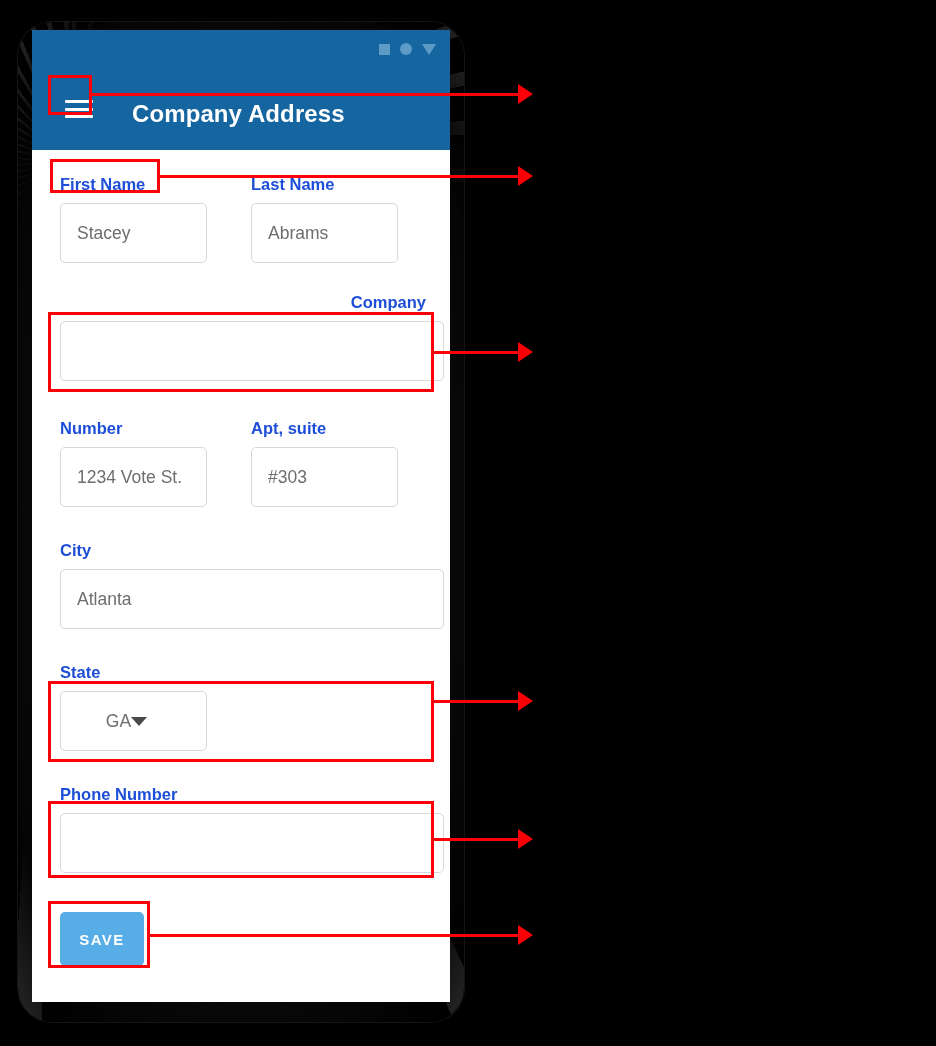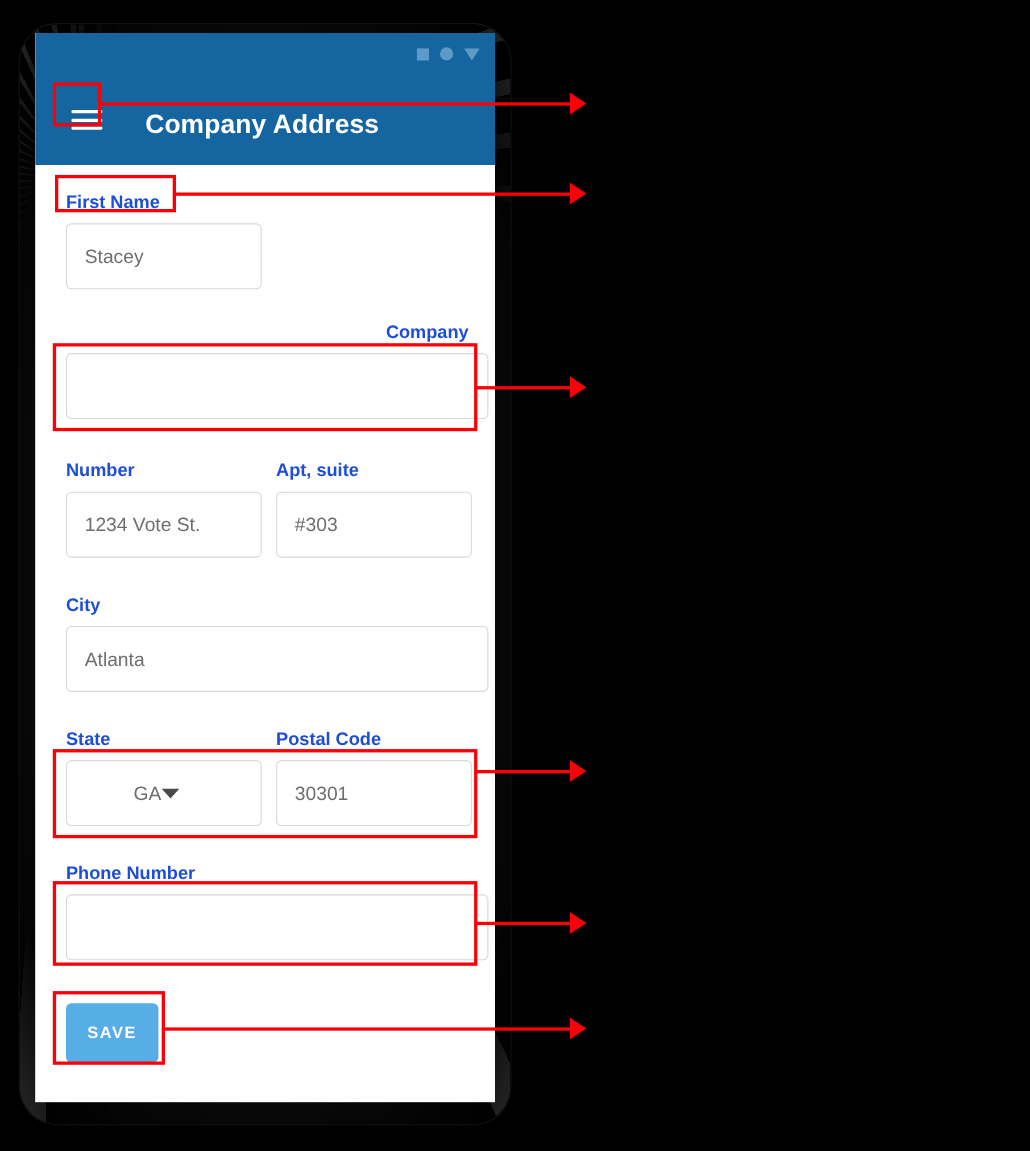--- a/index.html
+++ b/index.html
@@ -150,21 +150,21 @@
     border-radius: 5px;
     background: #ffffff;
     display: flex;
     align-items: center;
     padding: 0 16px;
     font-size: 17.5px;
     color: #6e6e6e;
     position: relative;
     cursor: text;
   }
-  .half { width: 178px; }
+  .half { width: 147px; }
   .full { width: 384px; }
   .pair { display: flex; gap: 16px; }
   .pair .col { width: 175px; }
 
   .select-box {
     justify-content: center;
     cursor: pointer;
   }
   .caret {
     width: 0; height: 0;
@@ -243,20 +243,24 @@
     </div>
 
     <div id="form-body">
 
       <div class="field-row" style="top:24px;">
         <div class="pair">
           <div class="col">
             <div class="field-label">First Name</div>
             <div class="input-box half">Stacey</div>
           </div>
+          <div class="col">
+            <div class="field-label">Last Name</div>
+            <div class="input-box half">Abrams</div>
+          </div>
         </div>
       </div>
 
       <div class="field-row" style="top:142px;text-align:right;">
         <div class="field-label">Company</div>
         <div class="input-box full"></div>
       </div>
 
       <div class="field-row" style="top:268px;">
         <div class="pair">
@@ -278,24 +282,20 @@
 
       <div class="field-row" style="top:512px;">
         <div class="pair">
           <div class="col">
             <div class="field-label">State</div>
             <div class="input-box half select-box">
               <span>GA</span>
               <span class="caret"></span>
             </div>
           </div>
-          <div class="col">
-            <div class="field-label">Postal Code</div>
-            <div class="input-box half">30301</div>
-          </div>
         </div>
       </div>
 
       <div class="field-row" style="top:634px;">
         <div class="field-label">Phone Number</div>
         <div class="input-box full"></div>
       </div>
 
       <button id="save-button" style="top:762px;">SAVE</button>
 

